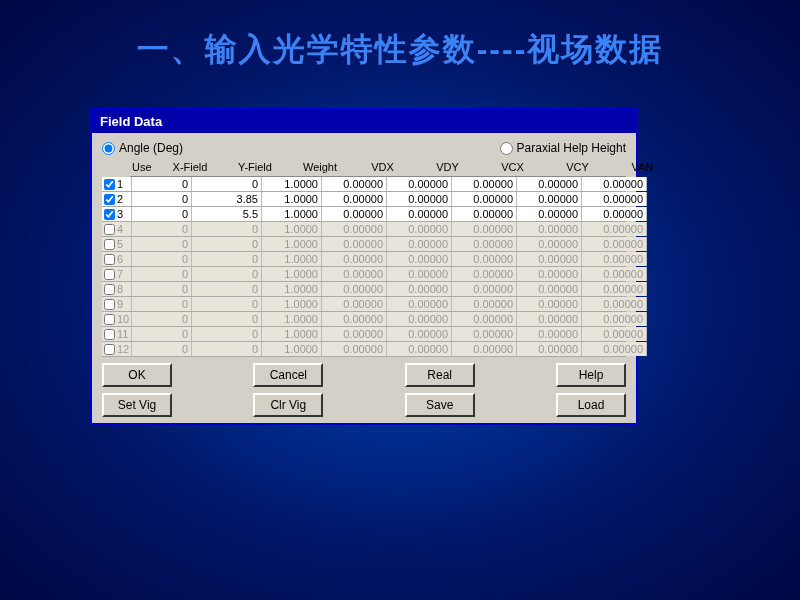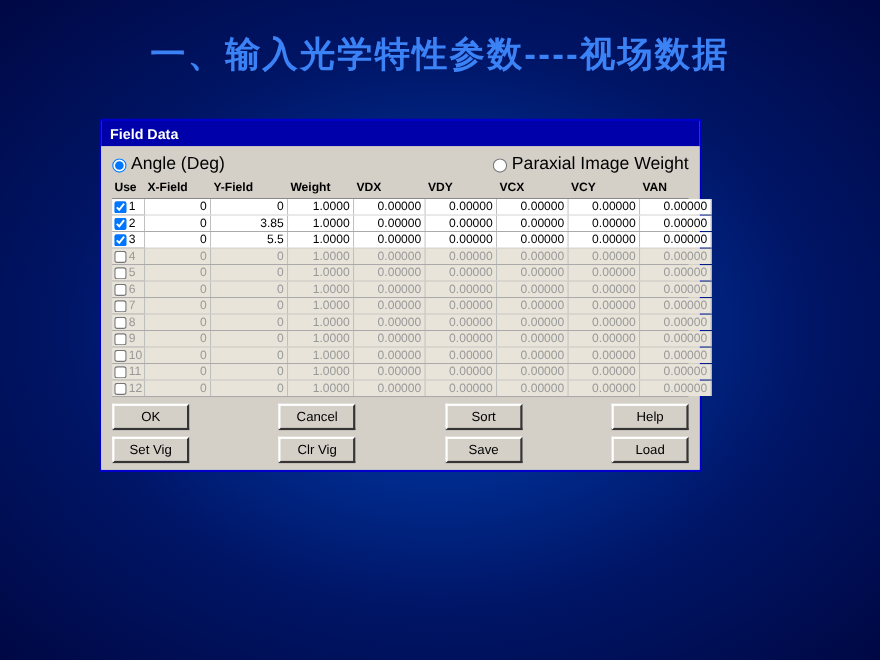--- a/index.html
+++ b/index.html
@@ -54,35 +54,37 @@
       font-size: 12px;
     }
 
     .radio-group {
       display: flex;
       align-items: center;
       gap: 4px;
     }
 
     .radio-group label {
-      font-size: 16px;
+      font-size: 12px;
       color: #000;
     }
 
     .col-headers {
       display: grid;
       grid-template-columns: 30px 60px 70px 60px 65px 65px 65px 65px 65px;
       font-size: 11px;
-      font-weight: bold;
+      font-weight: normal;
       color: #000;
       padding: 2px 0;
       border-bottom: 1px solid #888;
+      margin-left: 28px;
     }
 
     .col-header {
+      text-align: center;
       padding: 1px 2px;
     }
 
     .col-header.use { text-align: left; padding-left: 2px; }
 
     .data-row {
       display: grid;
       grid-template-columns: 30px 60px 70px 60px 65px 65px 65px 65px 65px;
       font-size: 11px;
       border-bottom: 1px solid #aaa;
@@ -173,21 +175,21 @@
   <div class="dialog-titlebar">Field Data</div>
   <div class="dialog-body">
 
     <div class="radio-row">
       <div class="radio-group">
         <input type="radio" name="field_type" checked="" style="">
         <label>Angle (Deg)</label>
       </div>
       <div class="radio-group">
         <input type="radio" name="field_type" style="">
-        <label>Paraxial Image Weight</label>
+        <label>Paraxial Help Height</label>
       </div>
     </div>
 
     <div class="col-headers">
       <div class="col-header use">Use</div>
       <div class="col-header">X-Field</div>
       <div class="col-header">Y-Field</div>
       <div class="col-header">Weight</div>
       <div class="col-header">VDX</div>
       <div class="col-header">VDY</div>
@@ -368,21 +370,21 @@
       </div>
 
     <div class="button-row">
       <div class="btn-group">
         <button class="win-btn">OK</button>
       </div>
       <div class="btn-group">
         <button class="win-btn">Cancel</button>
       </div>
       <div class="btn-group">
-        <button class="win-btn">Sort</button>
+        <button class="win-btn">Real</button>
       </div>
       <div class="btn-group">
         <button class="win-btn">Help</button>
       </div>
     </div>
     <div class="button-row">
       <div class="btn-group">
         <button class="win-btn">Set Vig</button>
       </div>
       <div class="btn-group">

